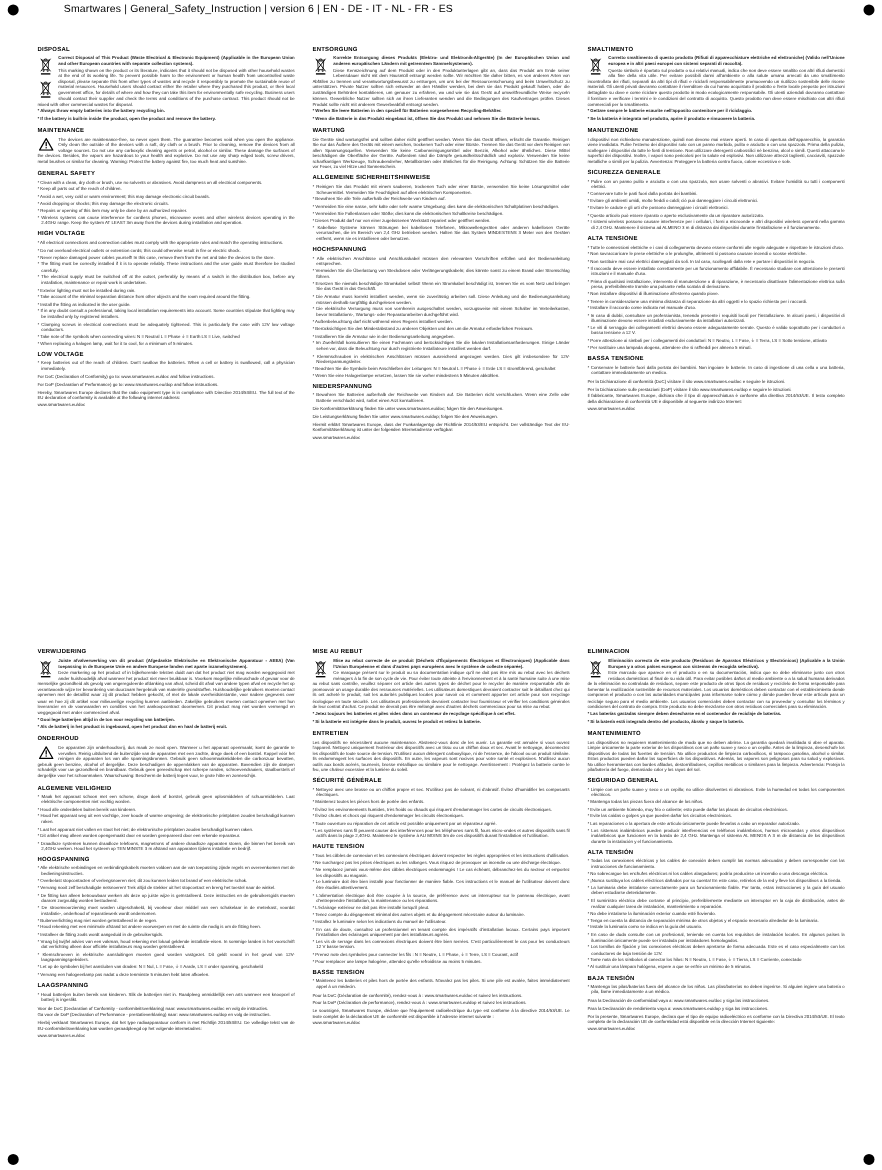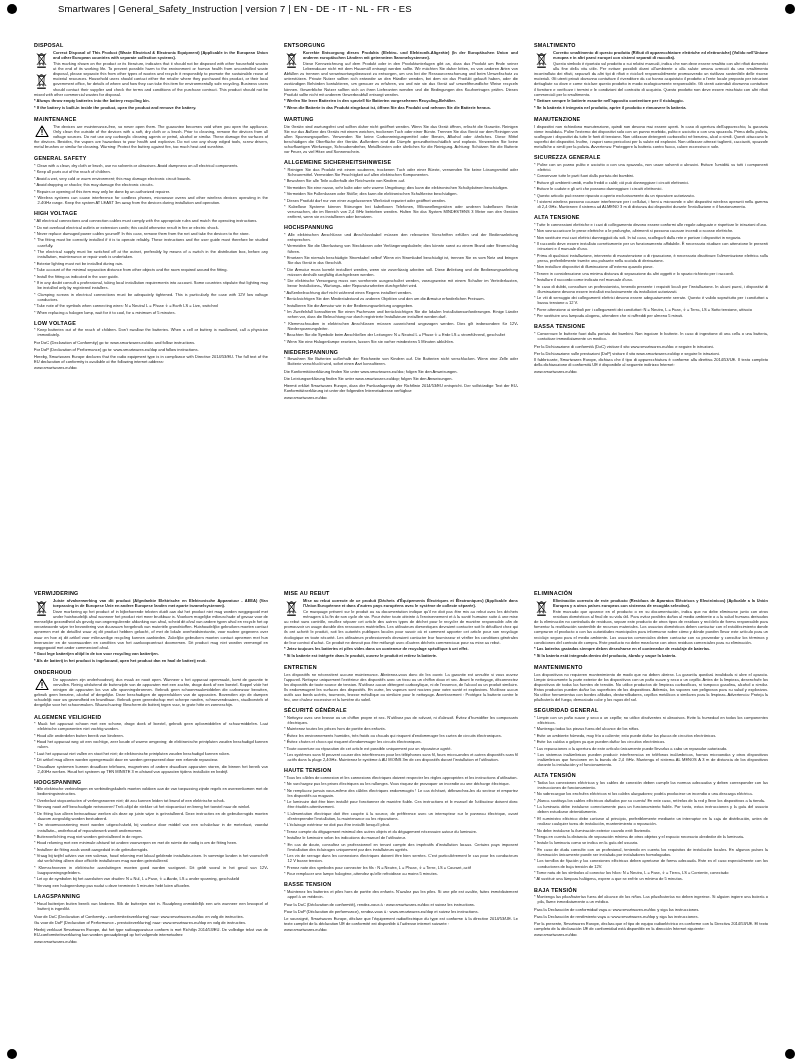--- a/index.html
+++ b/index.html
@@ -65,21 +65,21 @@
 </style>
 </head>
 <body>
 
 <div class="page">
   <div class="reg-dot tl"></div>
   <div class="reg-dot tr"></div>
   <div class="reg-dot bl"></div>
   <div class="reg-dot br"></div>
 
-  <div class="header">Smartwares | General_Safety_Instruction | version 7 | EN - DE - IT - NL - FR - ES</div>
+  <div class="header">Smartwares | General_Safety_Instruction | version 6 | EN - DE - IT - NL - FR - ES</div>
 
   <div class="columns">
     <div class="column">
         <section class="lang-block top">
           <h3 class="sec-title">DISPOSAL</h3>
           <div class="sec-body">
             <span class="icon-stack">
               <span class="icon weee-bin-icon">
                 <svg viewBox="0 0 20 27" xmlns="http://www.w3.org/2000/svg">
                   <g fill="none" stroke="#000" stroke-width="1.1">

